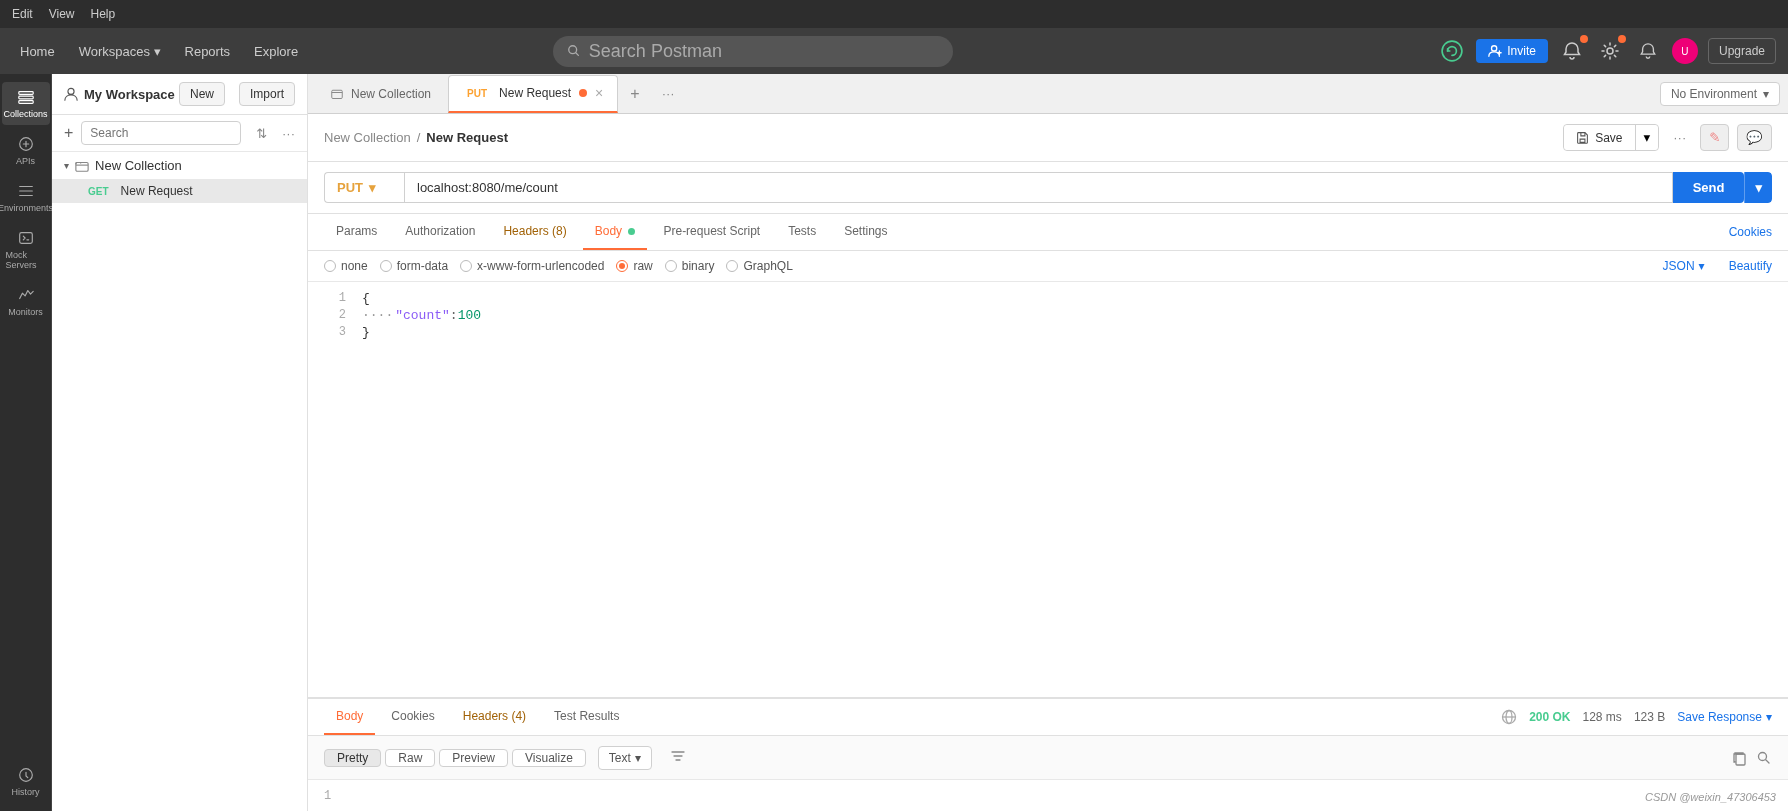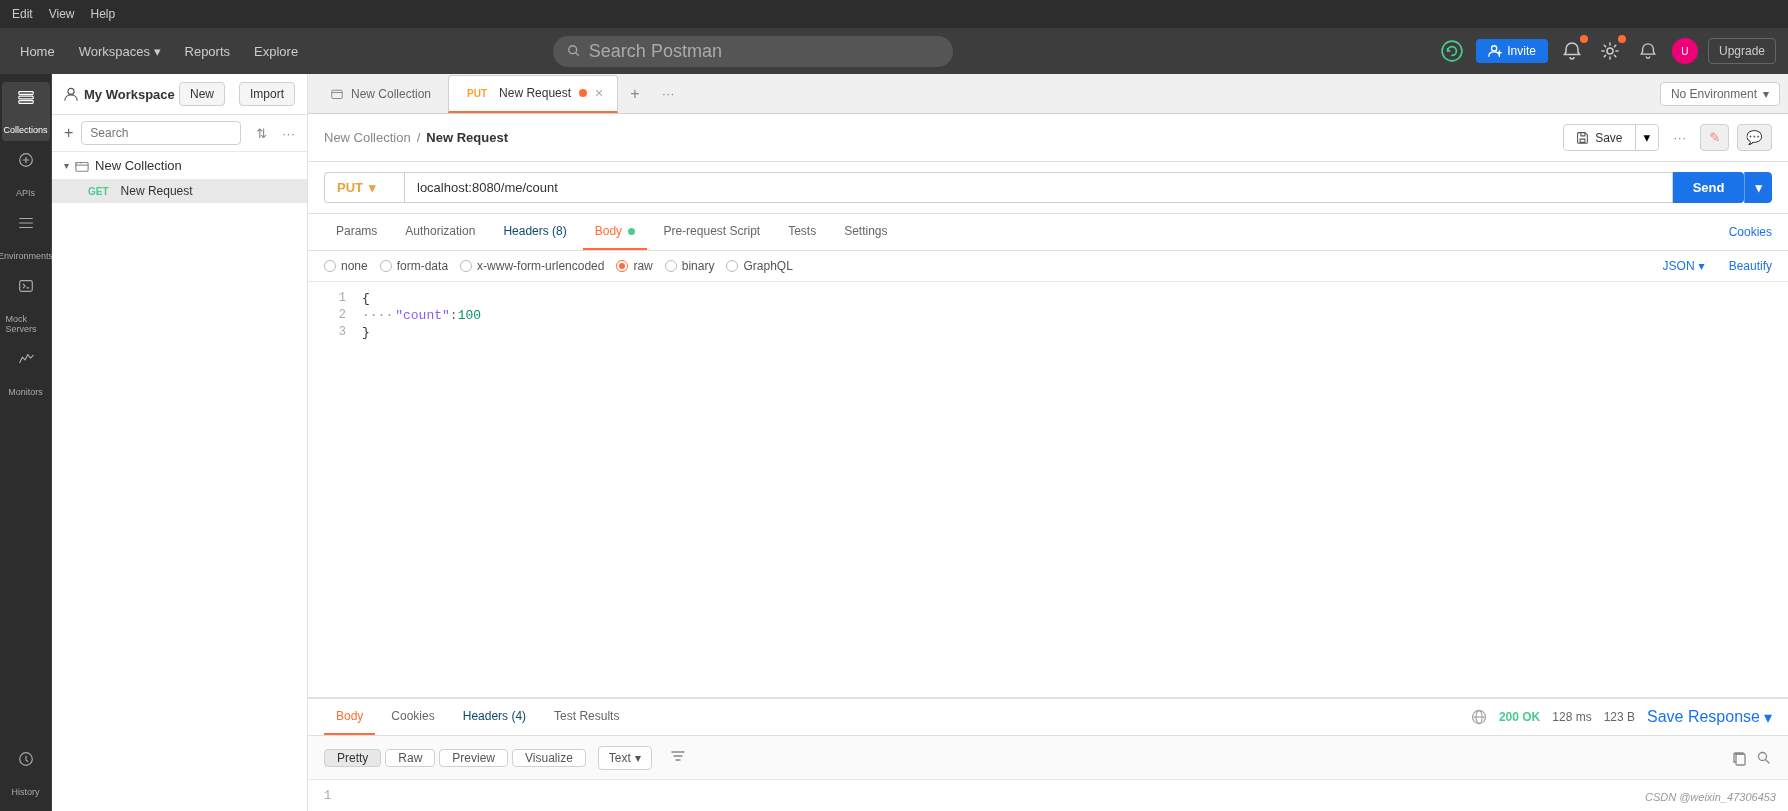--- a/index.html
+++ b/index.html
@@ -44,21 +44,21 @@
 
     
     .sidebar-icons {
       width: 52px; background: #2d2d2d; display: flex; flex-direction: column; align-items: center;
       padding: 8px 0; gap: 4px; border-right: 1px solid #444;
       flex-shrink: 0;
     }
     .sidebar-icon-item {
       display: flex; flex-direction: column; align-items: center;
       color: #aaa; font-size: 9px; cursor: pointer; padding: 6px 4px; border-radius: 4px; width: 48px;
-      gap: 19px;
+      gap: 3px;
     }
     .sidebar-icon-item.active { color: #fff; background: #444; }
     .sidebar-icon-item svg { width: 18px; height: 18px; }
 
     
     .left-panel {
       width: 256px; background: #fff; border-right: 1px solid #e0e0e0;
       display: flex; flex-direction: column; flex-shrink: 0;
     }
     .left-panel-header {
@@ -160,21 +160,21 @@
     
     .req-tabs {
       display: flex; align-items: center; padding: 0 16px;
       border-bottom: 1px solid #e0e0e0; background: #fff; gap: 4px;
     }
     .req-tab {
       padding: 10px 12px; font-size: 12px; color: #666; cursor: pointer;
       border-bottom: 2px solid transparent; white-space: nowrap;
     }
     .req-tab.active { color: #ff6c37; border-bottom-color: #ff6c37; font-weight: 500; }
-    .req-tab.blue { color: #0c4a6e; }
+    .req-tab.blue { color: #a16207; }
     .req-tab-dot { width: 7px; height: 7px; border-radius: 50%; background: #49cc90; display: inline-block; margin-left: 3px; }
     .cookies-link { margin-left: auto; color: #1a73e8; font-size: 12px; cursor: pointer; }
 
     
     .body-type-bar {
       display: flex; align-items: center; gap: 12px;
       padding: 8px 16px; background: #fff; border-bottom: 1px solid #e8e8e8;
     }
     .body-radio { display: flex; align-items: center; gap: 5px; font-size: 12px; color: #555; cursor: pointer; }
     .radio-circle { width: 12px; height: 12px; border-radius: 50%; border: 1.5px solid #aaa; display: flex; align-items: center; justify-content: center; }
@@ -206,21 +206,21 @@
       display: flex; flex-direction: column;
     }
     .response-tabs-bar {
       display: flex; align-items: center; padding: 0 16px;
       border-bottom: 1px solid #e0e0e0; gap: 4px;
     }
     .response-status { margin-left: auto; display: flex; align-items: center; gap: 12px; font-size: 12px; }
     .status-ok { color: #49cc90; font-weight: 600; }
     .status-time { color: #666; }
     .status-size { color: #666; }
-    .save-response-btn { color: #1a73e8; font-size: 16px; cursor: pointer; display: flex; align-items: center; gap: 4px; }
+    .save-response-btn { color: #1a73e8; font-size: 12px; cursor: pointer; display: flex; align-items: center; gap: 4px; }
 
     
     .response-format-bar {
       display: flex; align-items: center; gap: 4px;
       padding: 8px 16px; border-bottom: 1px solid #e8e8e8; background: #fafafa;
     }
     .format-btn {
       padding: 1px 12px; font-size: 12px; border-radius: 4px; cursor: pointer;
       border: 1px solid #d0d0d0; background: #fff; color: #555;
     }

